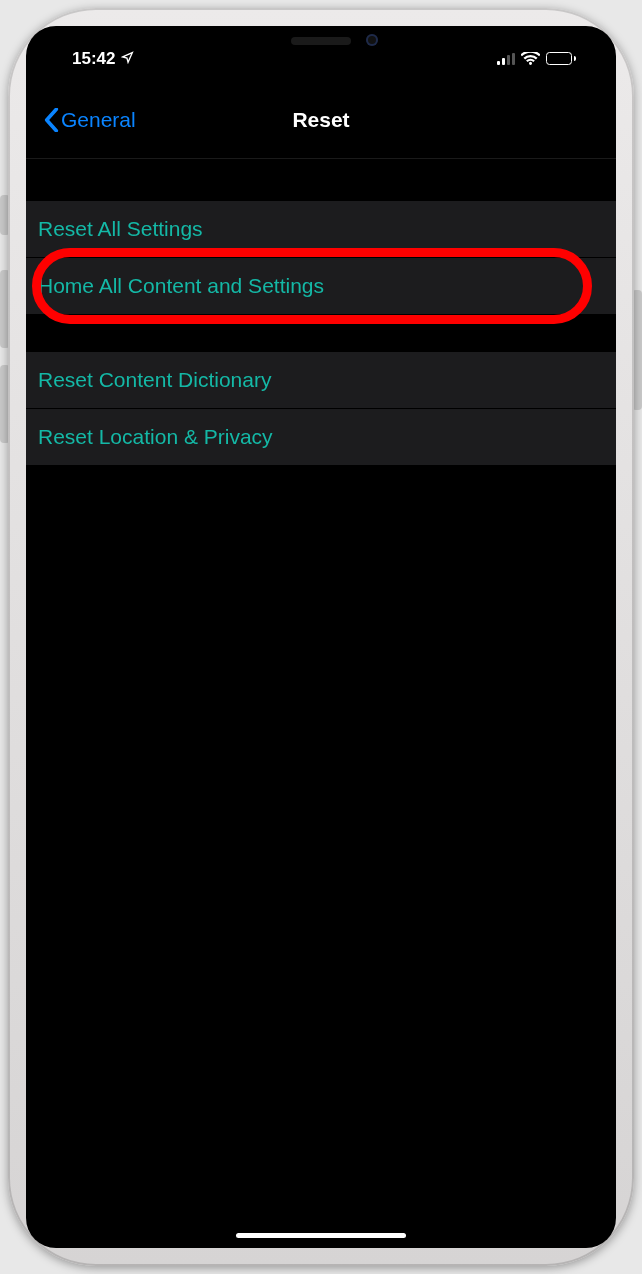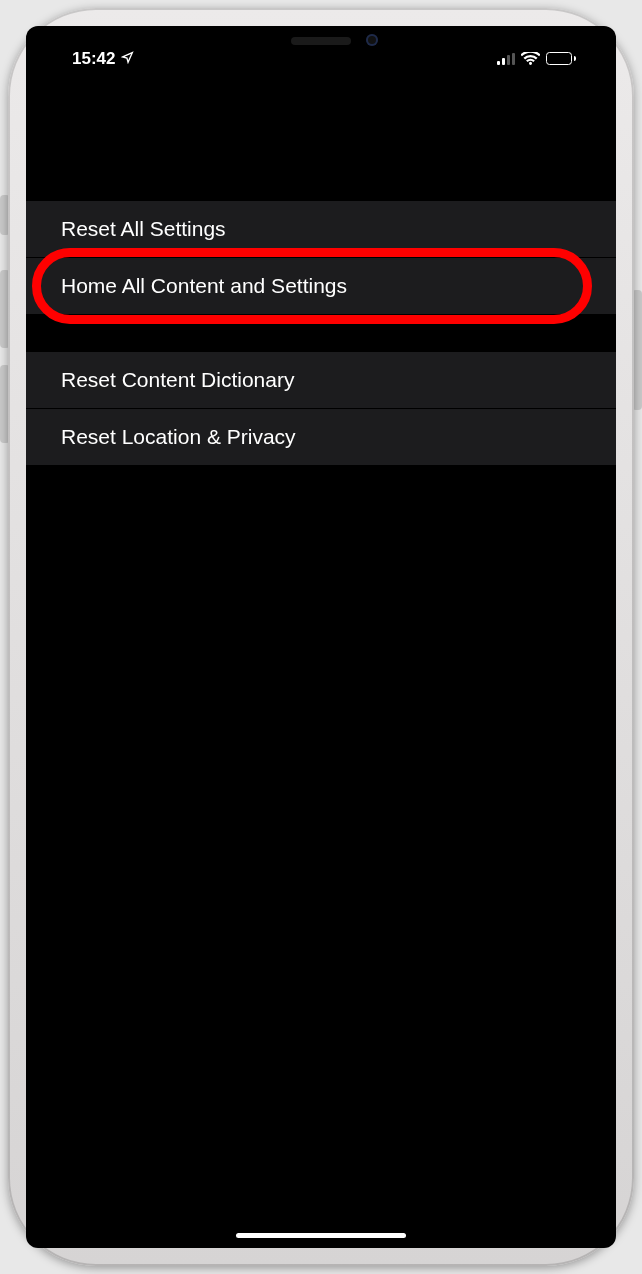--- a/index.html
+++ b/index.html
@@ -42,21 +42,21 @@
       border-radius: 88px;
       background: linear-gradient(180deg,#eceaea,#d6d4d4);
       box-shadow: 0 2px 10px rgba(0,0,0,.35), inset 0 0 0 2px rgba(0,0,0,.15);
       padding: 18px;
     }
     .screen {
       position: relative;
       width: 100%;
       height: 100%;
       background: #000;
-      border-radius: 12px;
+      border-radius: 30px;
       overflow: hidden;
     }
     .notch {
       position: absolute;
       top: 0;
       left: 50%;
       transform: translateX(-50%);
       width: 250px;
       height: 34px;
       background: #000;
@@ -181,22 +181,22 @@
       left: 0;
       right: 0;
       bottom: 0;
     }
     .group {
       margin-top: 38px;
     }
     .group:first-child { margin-top: 42px; }
     .row {
       background: #1c1c1e;
-      padding: 16px 35px;
-      color: #ffffff;
+      padding: 16px 12px;
+      color: #14b8a6;
       font-size: 21px;
       border-bottom: 0.5px solid #000;
       position: relative;
     }
     .row:last-child{ border-bottom:none; }
 
     
     .highlight {
       position: absolute;
       pointer-events: none;
@@ -252,20 +252,31 @@
               <path d="M10 13.2a1.6 1.6 0 1 0 0-3.2 1.6 1.6 0 0 0 0 3.2zM4.3 7.5a8 8 0 0 1 11.4 0l1.7-1.7a10.4 10.4 0 0 0-14.8 0l1.7 1.7zM1 4.1a12.7 12.7 0 0 1 18 0L20.7 2.4a15.1 15.1 0 0 0-21.4 0L1 4.1zM7 10.2a4.3 4.3 0 0 1 6 0l1.6-1.6a6.6 6.6 0 0 0-9.3 0L7 10.2z"></path>
             </svg>
           </span>
           <span class="battery">
             <span class="battery-body"><span class="battery-fill"></span></span>
             <span class="battery-tip"></span>
           </span>
         </div>
       </div>
 
+      <div class="nav">
+        <div class="nav-back">
+          <span>
+            <svg width="15" height="24" viewBox="0 0 12 20" fill="none" stroke="#0a84ff" stroke-width="3" stroke-linecap="round" stroke-linejoin="round">
+              <polyline points="10,1 2,10 10,19"></polyline>
+            </svg>
+          </span>
+          <span>General</span>
+        </div>
+        <div class="nav-title">Reset</div>
+      </div>
 
       <div class="content">
 
         <div class="group">
           <div class="row" id="row-reset-all">
             <span>Reset All Settings</span>
           </div>
           <div class="row" id="row-erase-all">
             <span>Home All Content and Settings</span>
           </div>

